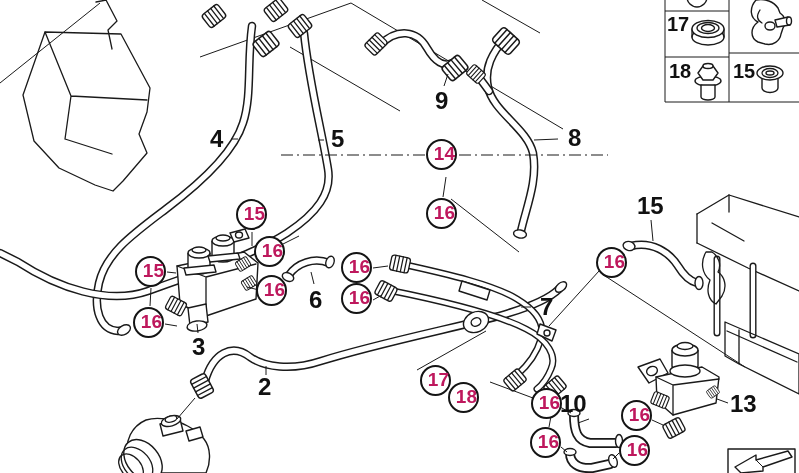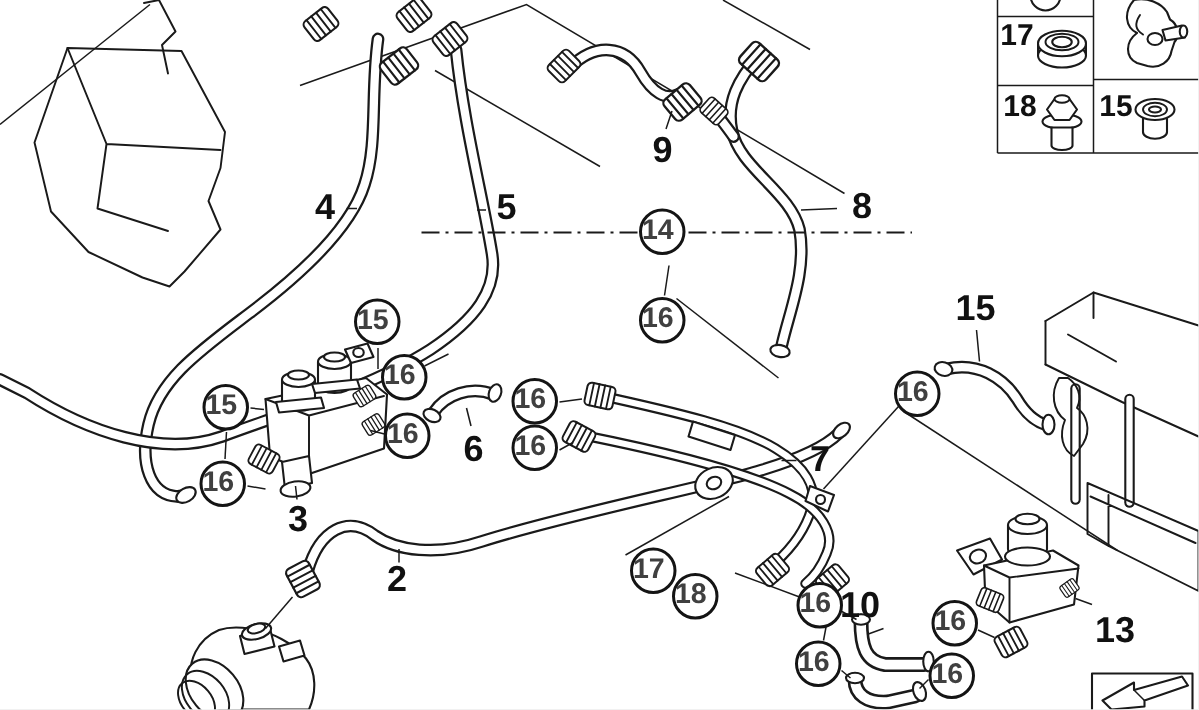--- a/index.html
+++ b/index.html
@@ -10,22 +10,22 @@
   .th{fill:none;stroke:#1a1a1a;stroke-width:1;}
   .part{fill:#fff;stroke:#1a1a1a;stroke-width:1.4;stroke-linejoin:round;}
   .hO{fill:none;stroke:#1a1a1a;stroke-width:8.5;stroke-linecap:round;stroke-linejoin:round;}
   .hI{fill:none;stroke:#fff;stroke-width:5.5;stroke-linecap:round;stroke-linejoin:round;}
   .mO{fill:none;stroke:#1a1a1a;stroke-width:7;stroke-linecap:round;stroke-linejoin:round;}
   .mI{fill:none;stroke:#fff;stroke-width:4.2;stroke-linecap:round;stroke-linejoin:round;}
   .eO{fill:none;stroke:#1a1a1a;stroke-width:10;stroke-linecap:round;stroke-linejoin:round;}
   .eI{fill:none;stroke:#fff;stroke-width:6.5;stroke-linecap:round;stroke-linejoin:round;}
   .dash{fill:none;stroke:#1a1a1a;stroke-width:1.2;stroke-dasharray:12 4 2 4;}
   .co{position:absolute;width:31px;height:31px;box-sizing:border-box;border:2.2px solid #141414;
-      border-radius:50%;background:#fff;color:#404040;font-weight:bold;font-size:19px;
-      line-height:26px;text-align:left;cursor:pointer;}
+      border-radius:50%;background:#fff;color:#be185d;font-weight:bold;font-size:19px;
+      line-height:26px;text-align:right;cursor:pointer;}
   .pl{position:absolute;font-weight:bold;font-size:24px;color:#111;cursor:pointer;line-height:26px;}
   .lg{position:absolute;font-weight:bold;font-size:20px;color:#111;width:28px;text-align:center;cursor:pointer;}
 </style>
 </head>
 <body>
 
 <div class="stage">
 
 <svg width="799" height="473" viewBox="0 0 799 473">
   <defs>
@@ -302,19 +302,19 @@
 <div class="pl" style="left:210px;top:126px">4</div>
 <div class="pl" style="left:331px;top:126px">5</div>
 <div class="pl" style="left:435px;top:88px">9</div>
 <div class="pl" style="left:568px;top:125px">8</div>
 <div class="pl" style="left:258px;top:374px">2</div>
 <div class="pl" style="left:192px;top:334px">3</div>
 <div class="pl" style="left:309px;top:287px">6</div>
 <div class="pl" style="left:540px;top:294px">7</div>
 <div class="pl" style="left:560px;top:391px">10</div>
 <div class="pl" style="left:637px;top:193px">15</div>
-<div class="pl" style="left:730px;top:408px">13</div>
+<div class="pl" style="left:730px;top:391px">13</div>
 
 <div class="lg" style="left:664px;top:13px">17</div>
 <div class="lg" style="left:666px;top:60px">18</div>
 <div class="lg" style="left:730px;top:60px">15</div>
 
 </div>
 
 </body></html>

